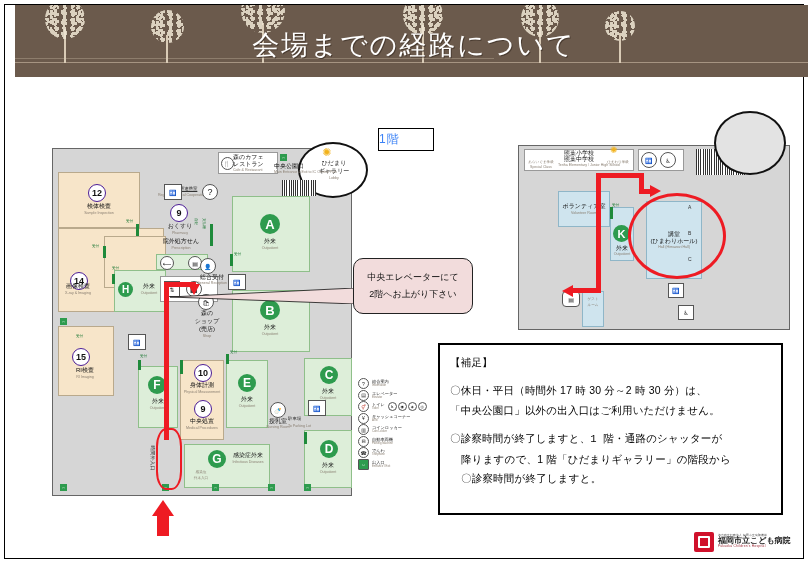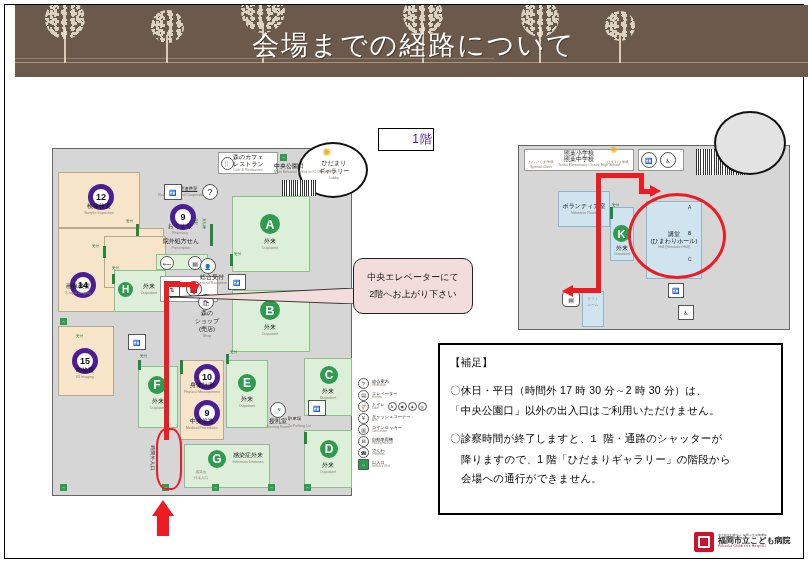--- a/index.html
+++ b/index.html
@@ -32,34 +32,34 @@
   #header-title{position:absolute;left:0;top:22px;width:100%;text-align:center;
      color:#ffffff;font-size:27px;letter-spacing:2px;font-weight:400;
      text-shadow:1px 1px 0 #4a3c31;white-space:nowrap;}
 
   
   #intro{position:absolute;left:36px;top:88px;font-size:14px;color:#111;letter-spacing:.5px;}
 
   
   .mapwrap{position:absolute;background:#fff;}
   .floorlabel{position:absolute;border:1px solid #000;background:#fff;
-     font-size:12px;text-align:right;padding:2px 0;letter-spacing:1px;color:#4c1d95;}
+     font-size:12px;text-align:left;padding:2px 0;letter-spacing:1px;color:#3b82f6;}
 
   
   .blk{position:absolute;box-sizing:border-box;}
   .gray{background:#d6d6d6;}
   .beige{background:#f7e5c9;border:1px solid #b9a98c;}
   .green{background:#ddeed9;border:1px solid #8fbf8a;}
   .blue{background:#cfe4ee;border:1px solid #8fb6c8;}
   .white{background:#fff;border:1px solid #999;}
 
   .badge{position:absolute;border-radius:50%;display:flex;align-items:center;justify-content:center;
      font-weight:bold;color:#fff;background:#2e9b4e;}
   .numbadge{position:absolute;border-radius:50%;display:flex;align-items:center;justify-content:center;
-     border:5px solid #4c1d95;background:#fff;color:#111;font-weight:bold;}
+     border:1px solid #4c1d95;background:#fff;color:#111;font-weight:bold;}
   .lbl{position:absolute;font-size:5px;line-height:1.15;color:#333;text-align:center;white-space:nowrap;}
   .lbl.jp{font-size:6px;color:#111;}
   .lbl.en{font-size:3.6px;color:#8a7f72;}
   .recept{position:absolute;background:#1f8a3b;}
   .recepttxt{position:absolute;font-size:3.6px;color:#1f7a36;white-space:nowrap;}
   .icon{position:absolute;border:1px solid #555;border-radius:50%;background:#fff;
      display:flex;align-items:center;justify-content:center;font-size:6px;color:#222;}
   .isq{position:absolute;border:1px solid #555;background:#fff;
      display:flex;align-items:center;justify-content:center;font-size:6px;color:#222;}
   .exitmark{position:absolute;background:#2e9b4e;color:#fff;font-size:4px;
@@ -464,21 +464,21 @@
 
     <div class="redcircle" style="left:110px;top:48px;width:92px;height:80px;z-index:18;"></div>
   </div>
 
   <div id="notes">
     <div class="nt head">【補足】</div>
     <div class="nt">〇休日・平日（時間外 17 時 30 分～2 時 30 分）は、</div>
     <div class="nt">「中央公園口」以外の出入口はご利用いただけません。</div>
     <div class="nt p2">〇診察時間が終了しますと、1 階・通路のシャッターが</div>
     <div class="nt ind">降りますので、1 階「ひだまりギャラリー」の階段から</div>
-    <div class="nt ind">会場への通行ができません。</div>
+    <div class="nt ind">〇診察時間が終了しますと。</div>
   </div>
 
   <div id="logo">
     <div class="mark"></div>
     <div class="txt">
       <div class="t1">地方独立行政法人 福岡市立病院機構</div>
       <div class="t2">福岡市立こども病院</div>
       <div class="t3">Fukuoka Children's Hospital</div>
     </div>
   </div>

